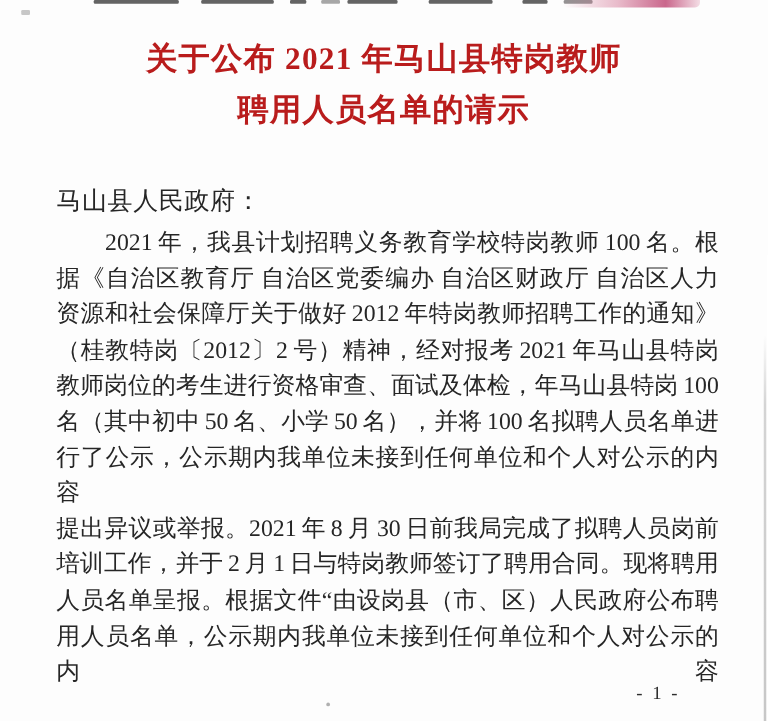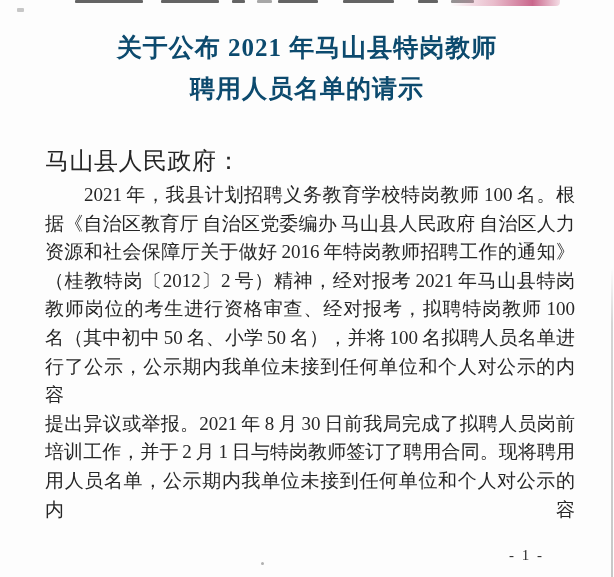--- a/index.html
+++ b/index.html
@@ -65,30 +65,30 @@
     position: absolute;
     top: 27px;
     left: 0;
     right: 0;
     margin: 0;
     text-align: center;
     font-size: 25px;
     font-weight: bold;
     line-height: 41px;
     letter-spacing: 1px;
-    color: #0c4a6e;
+    color: #b91c1c;
   }
   .content {
     position: absolute;
     top: 147px;
     left: 45px;
     width: 530px;
   }
   .salutation {
-    font-size: 24px;
+    font-size: 20px;
     line-height: 29px;
     letter-spacing: .5px;
   }
   .paragraph { margin-top: 5px; }
   .line {
     margin: 0;
     font-size: 19px;
     line-height: 28.6px;
     text-align: justify;
     text-align-last: justify;
@@ -124,27 +124,28 @@
 
   <h1 class="title">
     <div>关于公布 2021 年马山县特岗教师</div>
     <div>聘用人员名单的请示</div>
   </h1>
 
   <div class="content">
     <div class="salutation">马山县人民政府：</div>
     <div class="paragraph">
       <p class="line indent">2021 年，我县计划招聘义务教育学校特岗教师 100 名。根</p>
-      <p class="line">据《自治区教育厅 自治区党委编办 马山县人民政府 自治区人力</p>
-      <p class="line">资源和社会保障厅关于做好 2016 年特岗教师招聘工作的通知》</p>
+      <p class="line">据《自治区教育厅 自治区党委编办 自治区财政厅 自治区人力</p>
+      <p class="line">资源和社会保障厅关于做好 2012 年特岗教师招聘工作的通知》</p>
       <p class="line">（桂教特岗〔2012〕2 号）精神，经对报考 2021 年马山县特岗</p>
-      <p class="line">教师岗位的考生进行资格审查、经对报考，拟聘特岗教师 100</p>
+      <p class="line">教师岗位的考生进行资格审查、面试及体检，年马山县特岗 100</p>
       <p class="line">名（其中初中 50 名、小学 50 名），并将 100 名拟聘人员名单进</p>
       <p class="line">行了公示，公示期内我单位未接到任何单位和个人对公示的内容</p>
       <p class="line">提出异议或举报。2021 年 8 月 30 日前我局完成了拟聘人员岗前</p>
       <p class="line">培训工作，并于 2 月 1 日与特岗教师签订了聘用合同。现将聘用</p>
+      <p class="line">人员名单呈报。根据文件“由设岗县（市、区）人民政府公布聘</p>
       <p class="line">用人员名单，公示期内我单位未接到任何单位和个人对公示的内容</p>
     </div>
   </div>
 
   <div class="page-num">- 1 -</div>
 
 </div>
 
 </body></html>

